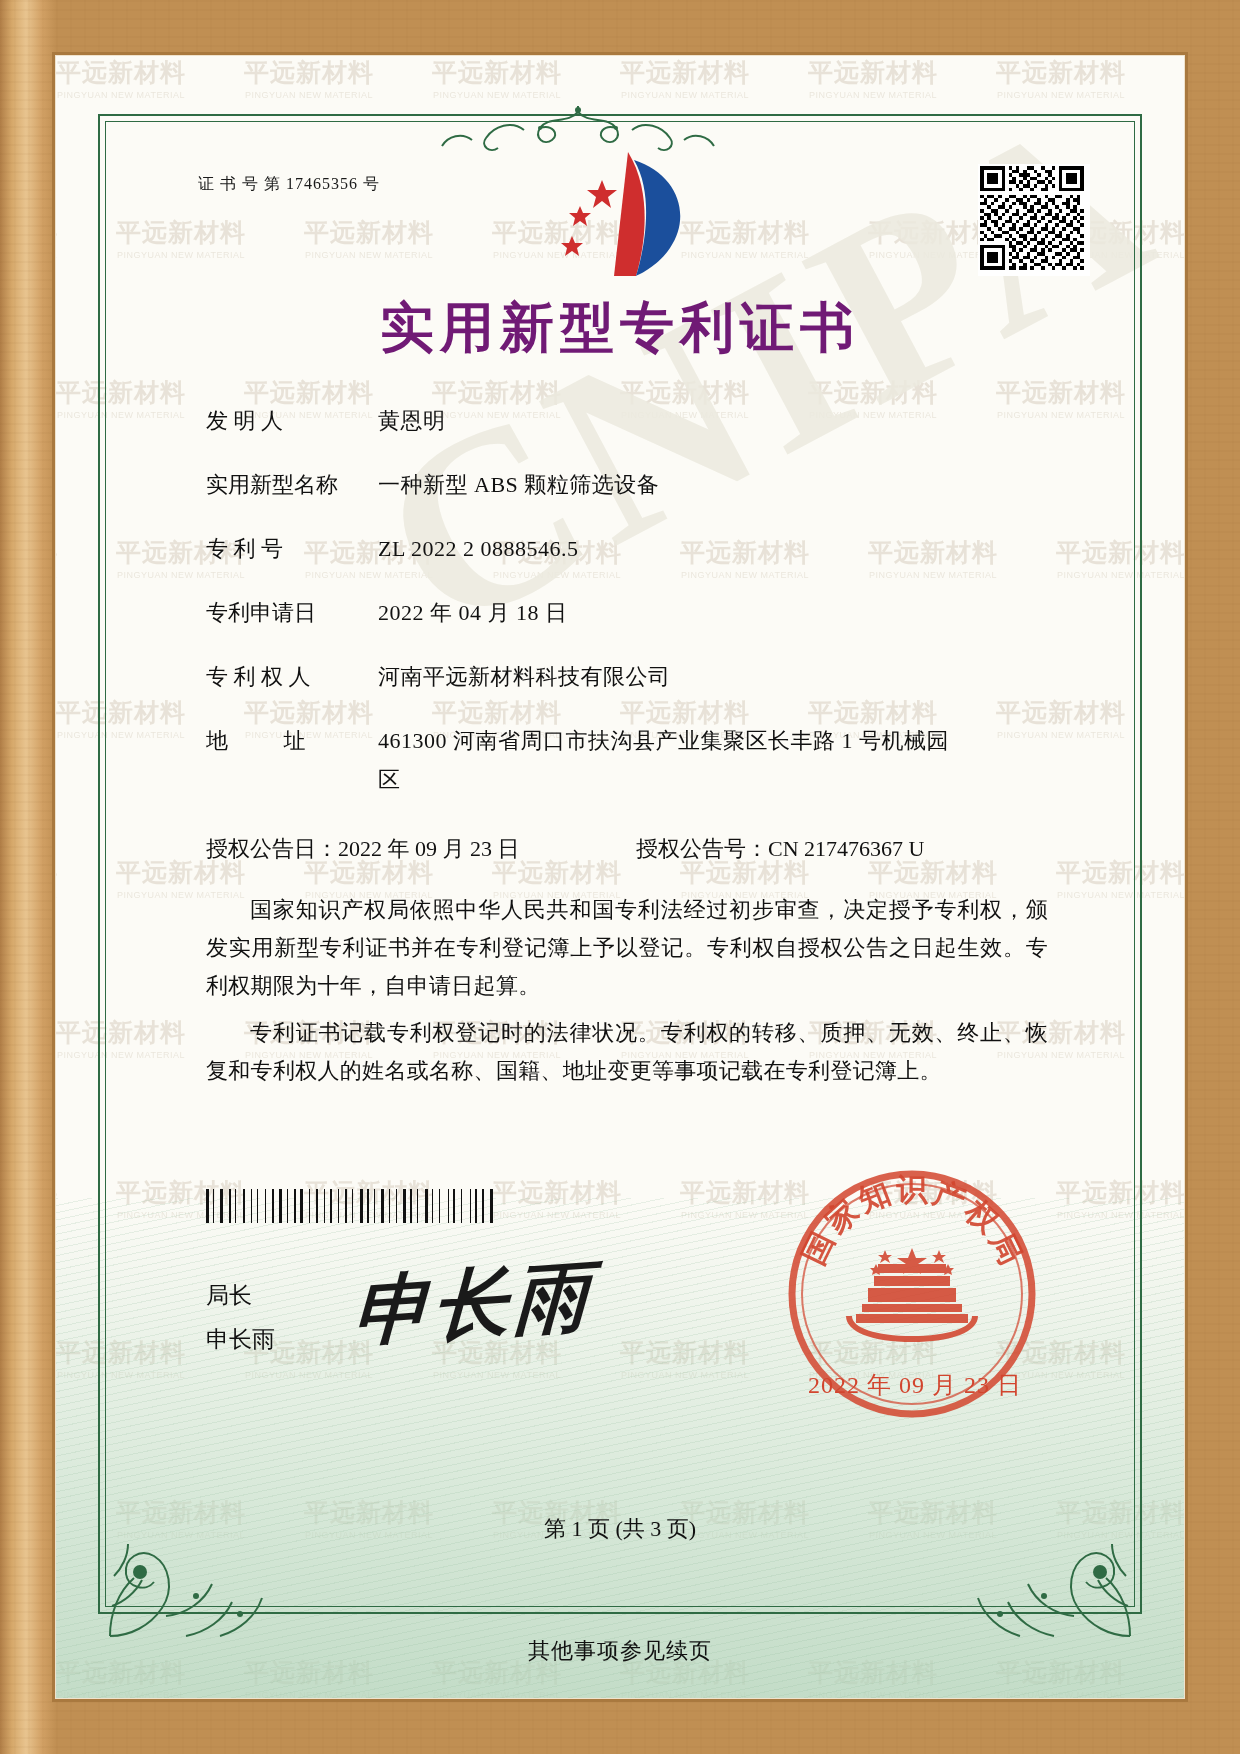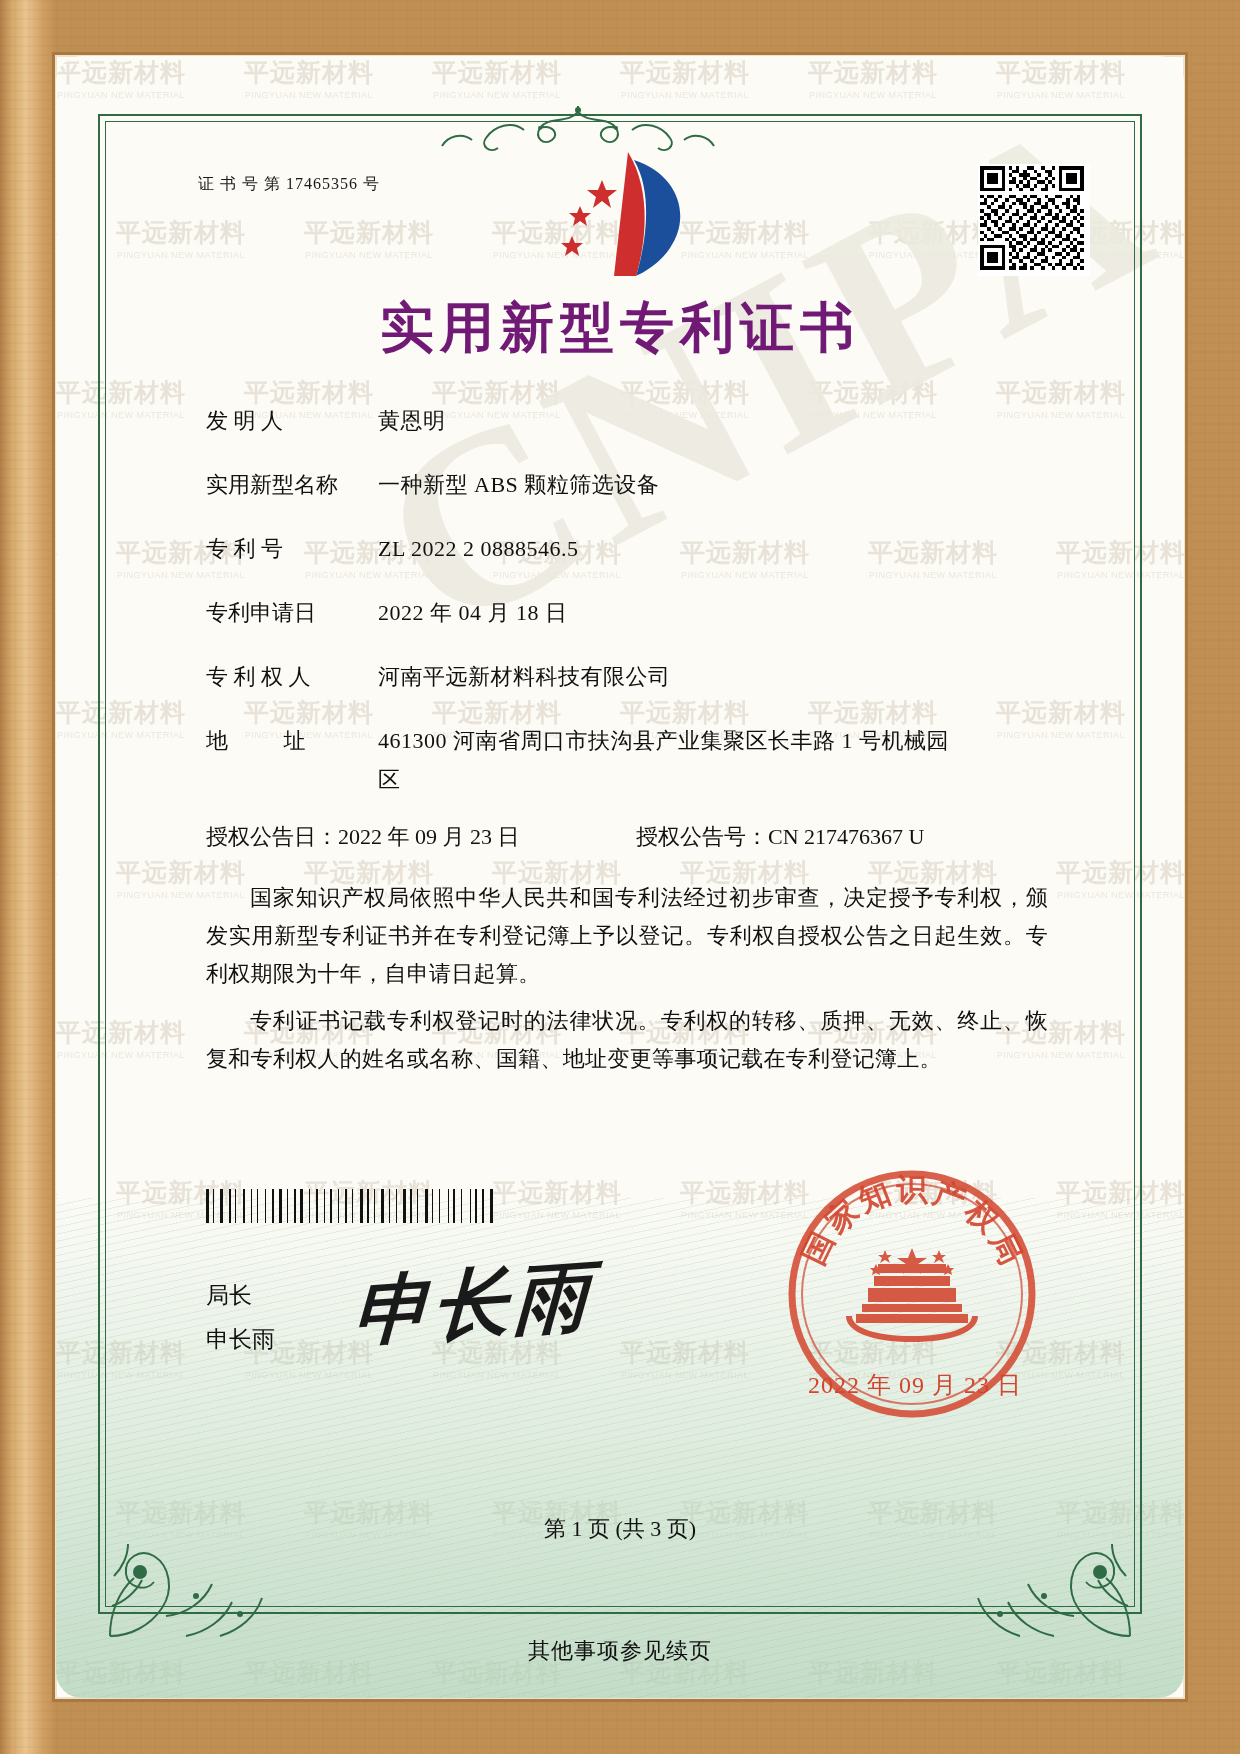--- a/index.html
+++ b/index.html
@@ -45,21 +45,20 @@
     opacity: .55;
   }
 
   
   .paper {
     position: absolute;
     left: 56px; top: 56px;
     width: 1128px; height: 1642px;
     background: #fcfbf6;
     overflow: hidden;
-    border-radius: 26px;
   }
   .wm-layer {
     position: absolute; inset: 0;
     pointer-events: none;
   }
   .wm {
     position: absolute;
     color: #d9d3c6;
     opacity: .55;
     font-family: "Liberation Sans", sans-serif;
@@ -196,21 +195,21 @@
     display: block;
     margin-top: 6px;
   }
 
   .pub-row {
     display: flex;
     align-items: baseline;
     margin-bottom: 26px;
   }
   .pub-left { width: 430px; flex: 0 0 430px; }
-  .pub-right { flex: 1; }
+  .pub-right { flex: 1; margin-top: 12px; }
 
   .para {
     font-size: 22px;
     line-height: 1.72;
     color: #111;
     text-align: justify;
     text-indent: 2em;
     margin: 0 8px 10px 0;
     letter-spacing: .3px;
   }

